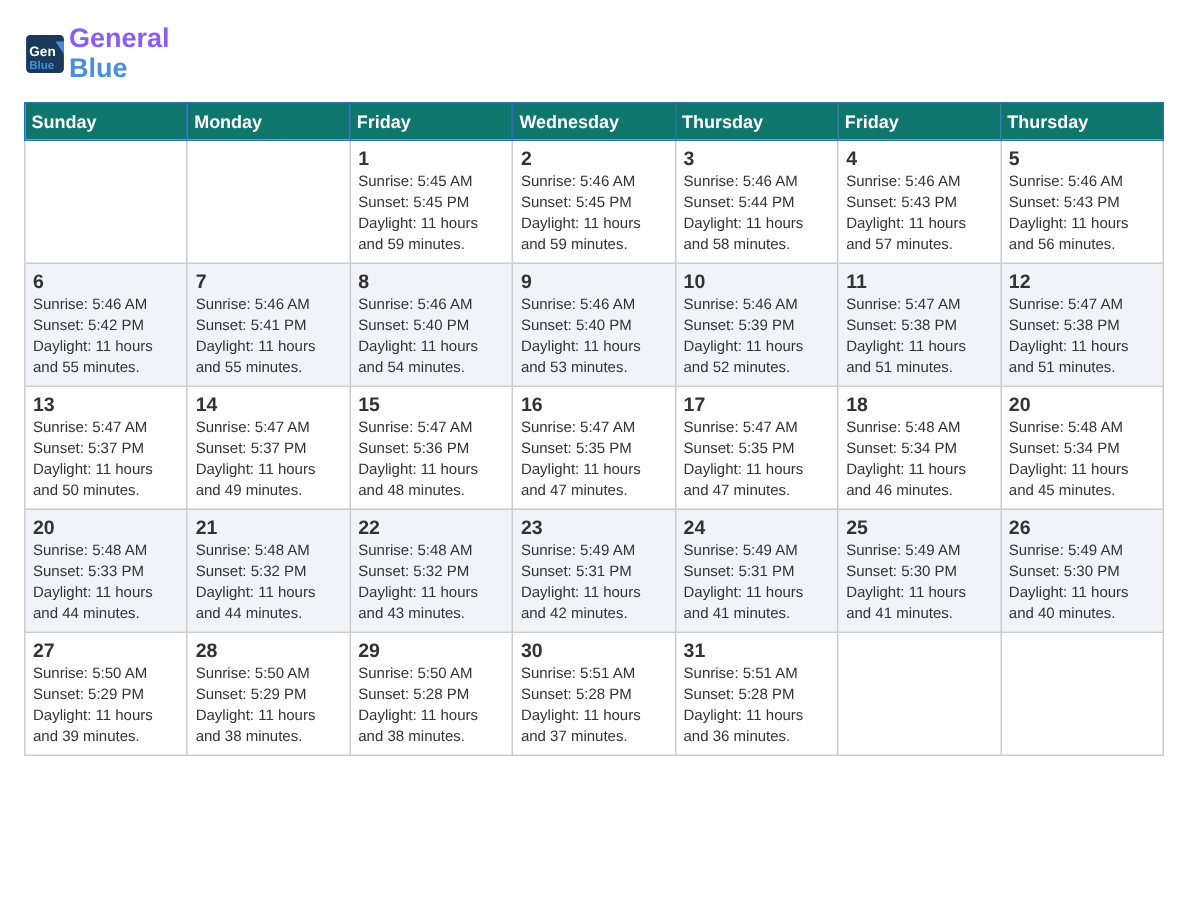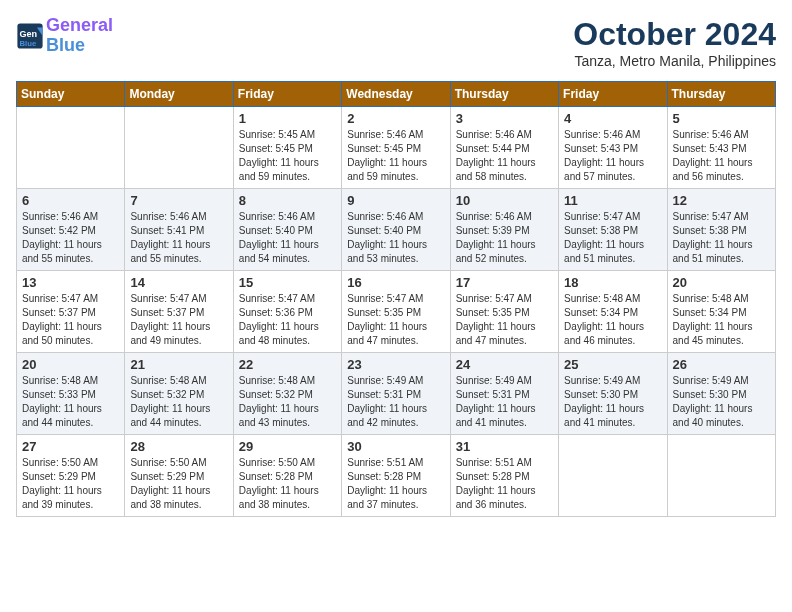--- a/index.html
+++ b/index.html
@@ -45,21 +45,21 @@
     .subtitle {
       font-size: 14px;
       color: #333;
     }
     .calendar {
       width: 100%;
       border-collapse: collapse;
       font-size: 11px;
     }
     .calendar th {
-      background: #a16207;
+      background: #0f766e;
       color: #fff;
       padding: 5px 4px;
       text-align: left;
       font-size: 12px;
       font-weight: bold;
       border: 1px solid #2a6db5;
     }
     .calendar td {
       border: 1px solid #ccc;
       vertical-align: top;
@@ -103,24 +103,20 @@
       <text x="5" y="34" font-size="11" fill="#4a90d9" font-weight="bold" font-family="Arial">Blue</text>
       <polygon points="30,8 38,8 38,20" fill="#4a90d9"></polygon>
     </svg>
     <div>
       <div class="logo-text">
         <span>General</span><br>
         <span style="color:#4a90d9">Blue</span>
       </div>
     </div>
   </div>
-  <div class="title-area">
-    <div class="month-title">October 2024</div>
-    <div class="subtitle">Tanza, Metro Manila, Philippines</div>
-  </div>
 </div>
 
 <table class="calendar">
   <thead>
     <tr>
     <th>Sunday</th>
         <th>Monday</th>
         <th>Friday</th>
         <th>Wednesday</th>
         <th>Thursday</th>

